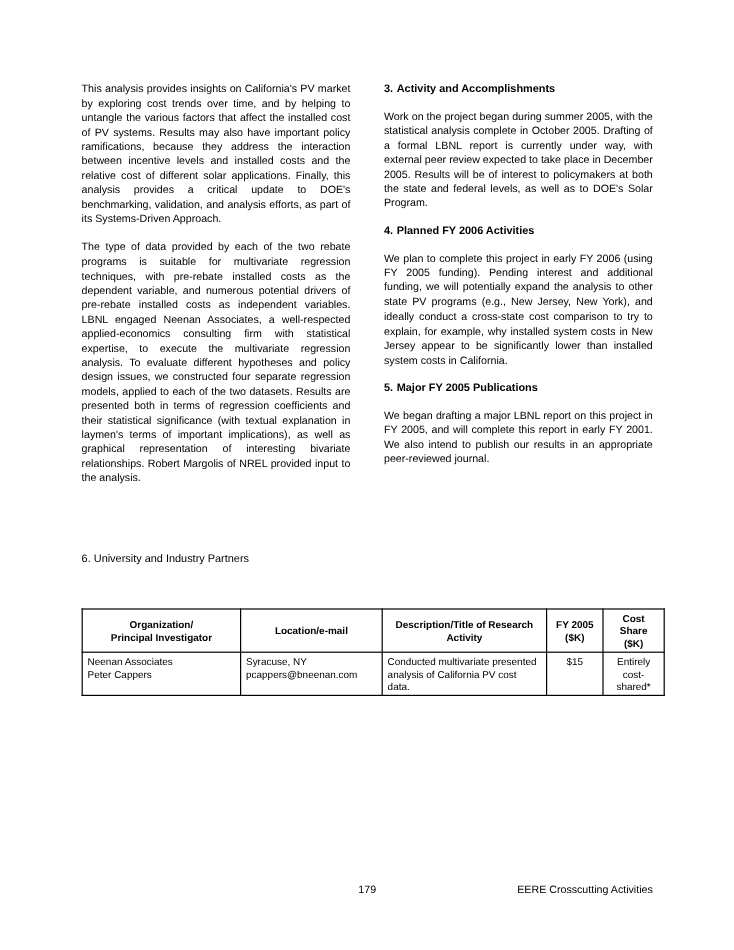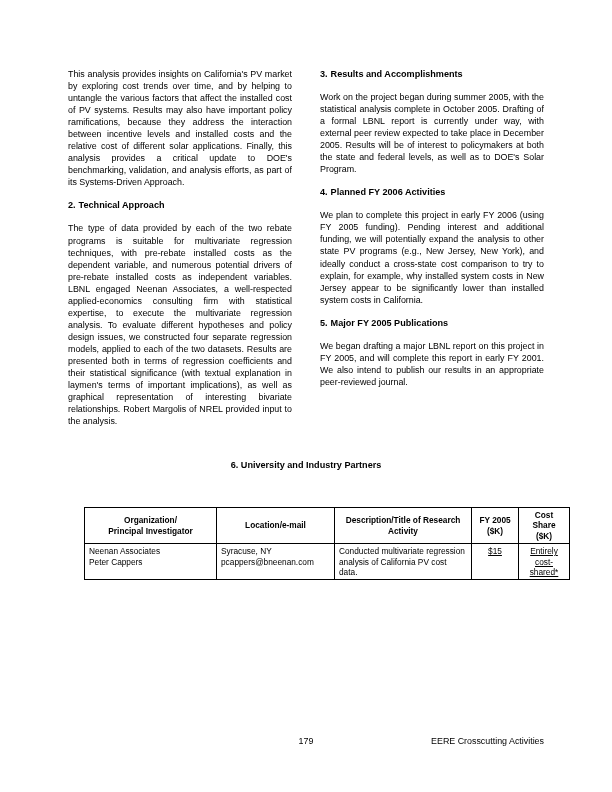--- a/index.html
+++ b/index.html
@@ -56,34 +56,33 @@
   
   .partners {
     position: absolute;
     left: 68px;
     top: 459px;
     width: 476px;
   }
   h2.section-center {
     margin: 0;
     font-size: 9.1px;
-    font-weight: bold;
-    text-align: center;
+    font-weight: normal;
     line-height: 12px;
   }
   p.lead {
     margin: 16px 0 0 0;
     font-size: 8.9px;
     line-height: 12px;
     text-align: center;
   }
   
   table.partners-table {
     position: absolute;
-    left: 84px;
+    left: 68px;
     top: 507px;
     width: 485px;
     border-collapse: collapse;
     table-layout: fixed;
     font-size: 8.3px;
   }
   table.partners-table th,
   table.partners-table td {
     border: 1px solid #000000;
     padding: 2px 4px;
@@ -94,21 +93,21 @@
     font-weight: bold;
     text-align: center;
     vertical-align: middle;
   }
   col.c-org      { width: 132px; }
   col.c-loc      { width: 118px; }
   col.c-desc     { width: 137px; }
   col.c-fy       { width: 47px;  }
   col.c-cost     { width: 51px;  }
   td.org, td.loc, td.desc { text-align: left; }
-  td.fy, td.cost { text-align: center; vertical-align: middle; text-decoration: underline; }
+  td.fy, td.cost { text-align: center; vertical-align: middle; }
   .nowrap-line { display: block; }
   p.footnote {
     position: absolute;
     left: 78px;
     top: 564px;
     margin: 0;
     font-size: 8.2px;
     line-height: 11px;
     text-align: left;
   }
@@ -138,30 +137,27 @@
 </head>
 <body>
 
 <div class="page">
 
   <div class="columns">
 
     <div class="col">
       <p class="body">This analysis provides insights on California's PV market by exploring cost trends over time, and by helping to untangle the various factors that affect the installed cost of PV systems. Results may also have important policy ramifications, because they address the interaction between incentive levels and installed costs and the relative cost of different solar applications. Finally, this analysis provides a critical update to DOE's benchmarking, validation, and analysis efforts, as part of its Systems-Driven Approach.</p>
 
-      <h2 class="section">
-        <span class="num">2.</span><span>Technical Approach</span>
-      </h2>
 
       <p class="body">The type of data provided by each of the two rebate programs is suitable for multivariate regression techniques, with pre-rebate installed costs as the dependent variable, and numerous potential drivers of pre-rebate installed costs as independent variables. LBNL engaged Neenan Associates, a well-respected applied-economics consulting firm with statistical expertise, to execute the multivariate regression analysis. To evaluate different hypotheses and policy design issues, we constructed four separate regression models, applied to each of the two datasets. Results are presented both in terms of regression coefficients and their statistical significance (with textual explanation in laymen's terms of important implications), as well as graphical representation of interesting bivariate relationships. Robert Margolis of NREL provided input to the analysis.</p>
     </div>
 
     <div class="col">
       <h2 class="section" style="margin-top:0;">
-        <span class="num">3.</span><span>Results and Accomplishments</span>
+        <span class="num">3.</span><span>Activity and Accomplishments</span>
       </h2>
 
       <p class="body">Work on the project began during summer 2005, with the statistical analysis complete in October 2005. Drafting of a formal LBNL report is currently under way, with external peer review expected to take place in December 2005.  Results will be of interest to policymakers at both the state and federal levels, as well as to DOE's Solar Program.</p>
 
       <h2 class="section">
         <span class="num">4.</span><span>Planned FY 2006 Activities</span>
       </h2>
 
       <p class="body">We plan to complete this project in early FY 2006 (using FY 2005 funding). Pending interest and additional funding, we will potentially expand the analysis to other state PV programs (e.g., New Jersey, New York), and ideally conduct a cross-state cost comparison to try to explain, for example, why installed system costs in New Jersey appear to be significantly lower than installed system costs in California.</p>
 
@@ -213,21 +209,21 @@
     <tbody>
       <tr>
         <td class="org">
           <span class="nowrap-line">Neenan Associates</span>
           <span class="nowrap-line">Peter Cappers</span>
         </td>
         <td class="loc">
           <span class="nowrap-line">Syracuse, NY</span>
           <span class="nowrap-line">pcappers@bneenan.com</span>
         </td>
-        <td class="desc">Conducted multivariate regression analysis of California PV cost data.</td>
+        <td class="desc">Conducted multivariate presented analysis of California PV cost data.</td>
         <td class="fy">$15</td>
         <td class="cost">
           <span class="nowrap-line">Entirely</span>
           <span class="nowrap-line">cost-shared*</span>
         </td>
       </tr>
     </tbody>
   </table>
 
 

